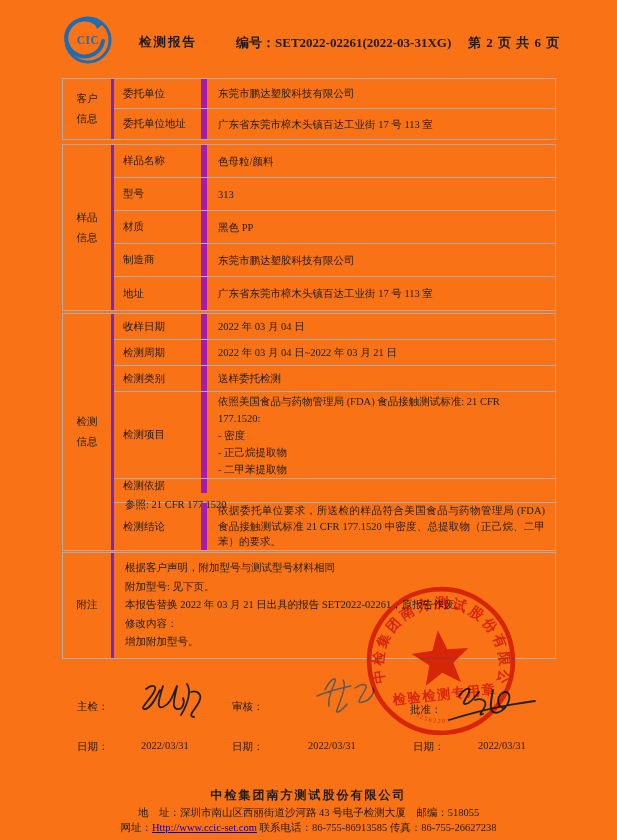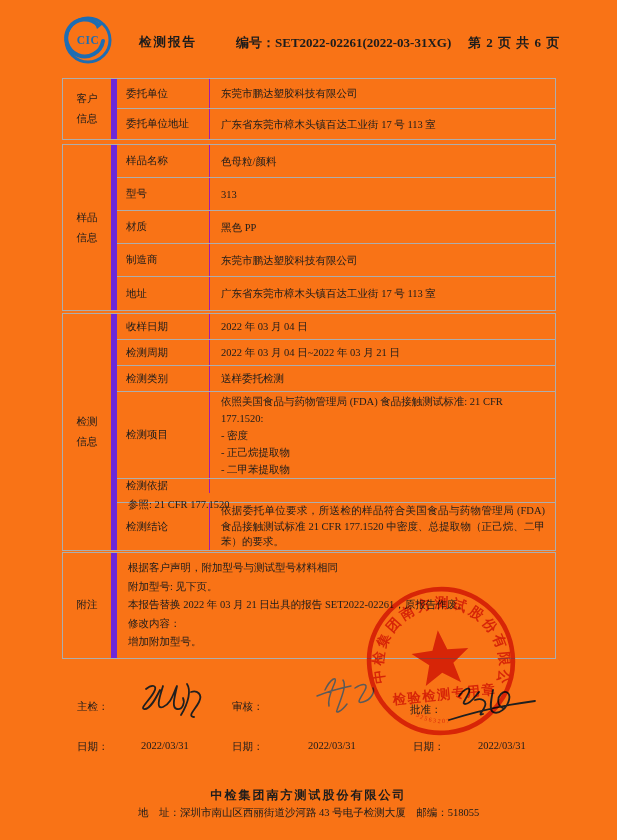--- a/index.html
+++ b/index.html
@@ -5,26 +5,26 @@
   html,body{margin:0;padding:0;background:#ffffff;}
   .page{position:relative;width:617px;height:840px;background:#f97316;overflow:hidden;
         font-family:"Liberation Serif", serif;color:#1c1c1c;}
   
   .hdr-logo{position:absolute;left:63px;top:15px;width:50px;height:50px;}
   .hdr-title{position:absolute;left:139px;top:34px;font-size:12.5px;font-weight:bold;letter-spacing:2px;}
   .hdr-no{position:absolute;left:236px;top:34px;font-size:13px;font-weight:bold;}
   .hdr-page{position:absolute;left:468px;top:34px;font-size:13px;font-weight:bold;letter-spacing:1px;}
   
   .sec{position:absolute;left:62px;width:494px;border:1px solid #adadad;display:flex;box-sizing:border-box;font-size:10.5px;}
-  .sec-label{width:48px;min-width:48px;border-right:6px solid #6d28d9;display:flex;align-items:center;
+  .sec-label{width:48px;min-width:48px;border-right:3px solid #6d28d9;display:flex;align-items:center;
              justify-content:center;text-align:center;white-space:pre-line;line-height:20px;}
   .sec-rows{flex:1;display:flex;flex-direction:column;}
   .row{display:flex;border-bottom:1px solid #adadad;box-sizing:border-box;}
   .row:last-child{border-bottom:none;}
-  .row-label{width:93px;min-width:93px;border-right:1px solid #a21caf;display:flex;align-items:center;
+  .row-label{width:93px;min-width:93px;border-right:6px solid #a21caf;display:flex;align-items:center;
              padding-left:9px;box-sizing:border-box;}
   .row-value{flex:1;display:flex;align-items:center;padding:3px 10px 3px 11px;box-sizing:border-box;
              white-space:pre-line;line-height:17px;}
   .sec-customer{top:78px;}  .sec-customer .row{height:30px;}
   .sec-sample{top:144px;}   .sec-sample .row{height:33px;}
   .sec-test{top:313px;}
   .sec-test .row:nth-child(1),.sec-test .row:nth-child(2),.sec-test .row:nth-child(3){height:26px;}
   .sec-test .row:nth-child(4){height:87px;}
   .sec-test .row:nth-child(5){height:24px;flex-direction:column;}
   .sec-test .row:nth-child(6){height:47px;}
@@ -177,14 +177,19 @@
       <textPath href="#ringPath" startOffset="8">中检集团南方测试股份有限公司</textPath>
     </text>
     <text x="75" y="112" font-size="13" fill="#d93a30" font-weight="bold" text-anchor="middle" letter-spacing="1.5">检验检测专用章</text>
     <text font-size="6" fill="#d93a30">
       <textPath href="#serialPath" startOffset="6">5 2 5 6 3 2 0 7</textPath>
     </text>
   </svg>
 
   <div class="ftr ftr-company">中检集团南方测试股份有限公司</div>
   <div class="ftr ftr-line2">地　址：深圳市南山区西丽街道沙河路 43 号电子检测大厦　邮编：518055</div>
+  <div class="ftr ftr-line3">
+    <span>网址：</span><a href="#" class="ftr-link">Http://www.ccic-set.com</a>
+    <span>联系电话：86-755-86913585</span>
+    <span>传真：86-755-26627238</span>
+  </div>
 
 </div>
 
 </body></html>

